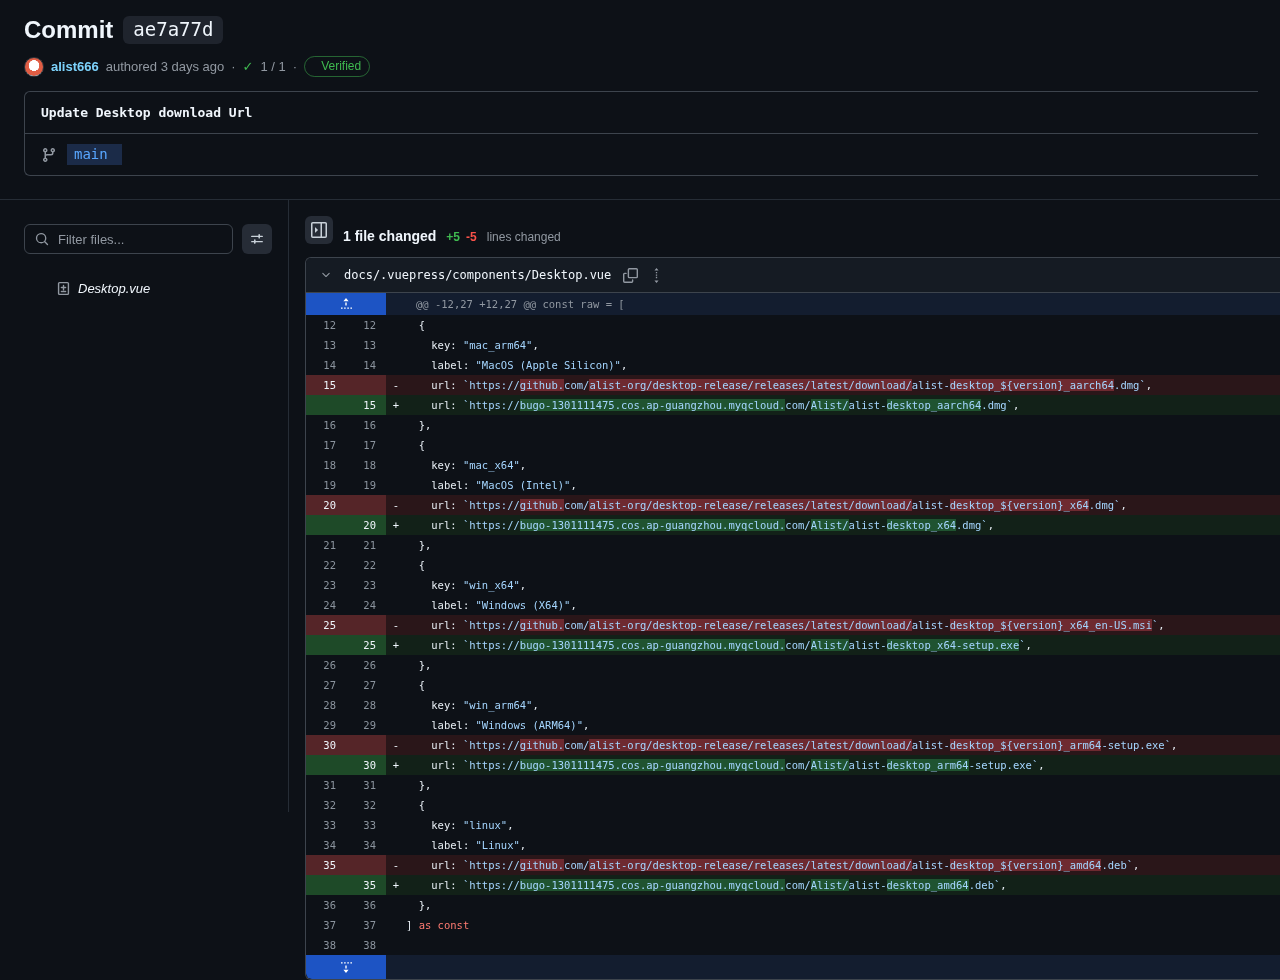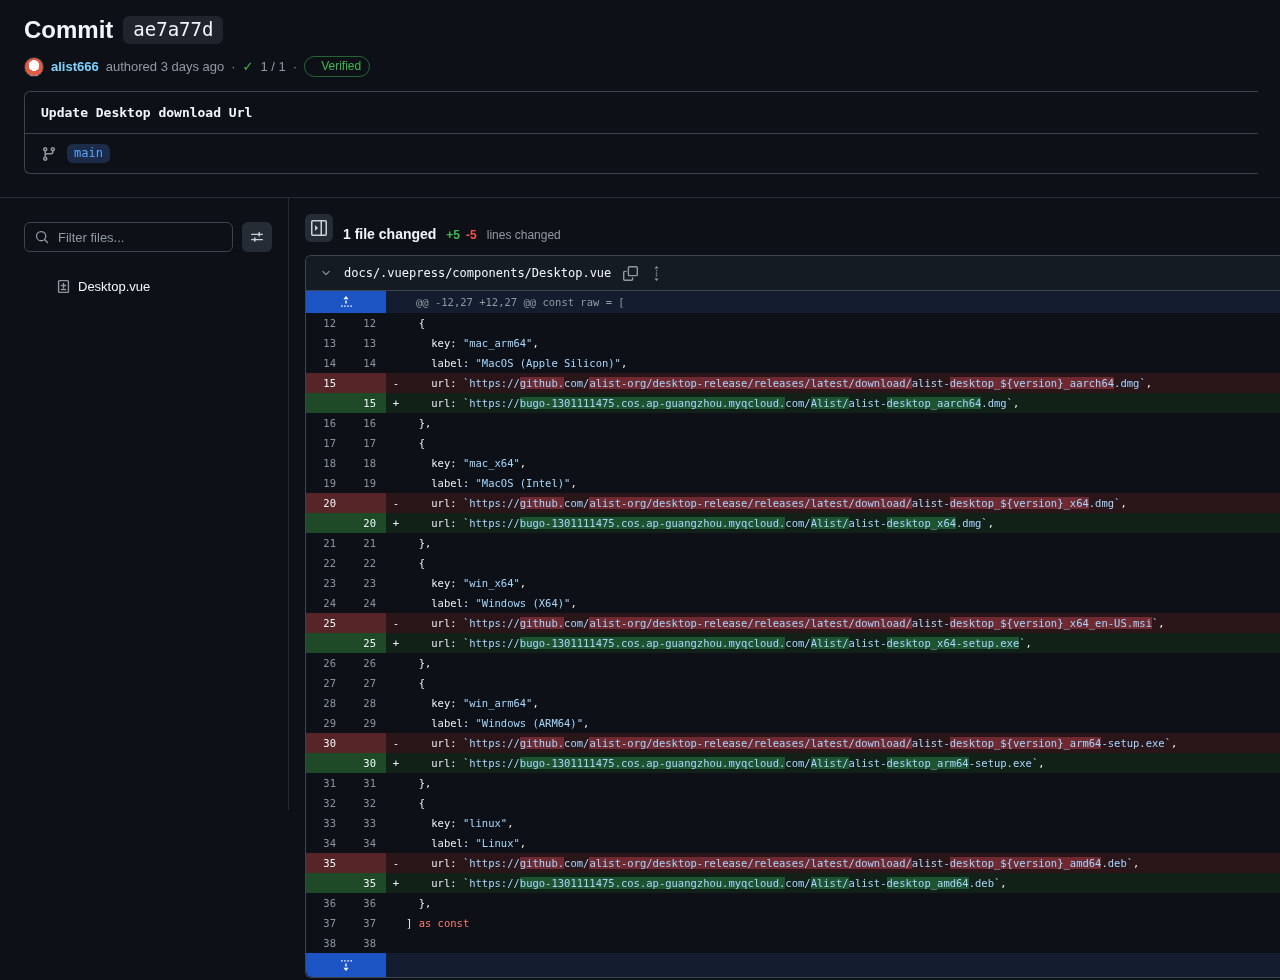--- a/index.html
+++ b/index.html
@@ -35,22 +35,22 @@
     border:1px solid #3d444d; border-radius:6px 0 0 6px; border-right:none;
   }
   .commit-message {
     padding:13px 16px; font-family:"DejaVu Sans Mono", monospace;
     font-size:13px; font-weight:700; color:#f0f6fc;
   }
   .commit-branch-row {
     border-top:1px solid #3d444d; padding:10px 16px; display:flex; align-items:center; gap:10px;
   }
   .branch-pill {
-    font-family:"DejaVu Sans Mono", monospace; font-size:12px; color:var(--accent-blue);
-    background:#1b2b48; border-radius:6px; padding:2px 7px 3px 7px;
+    font-family:"DejaVu Sans Mono", monospace; font-size:14px; color:var(--accent-blue);
+    background:#1b2b48; border-radius:0; padding:2px 14px 3px 7px;
   }
   .icon { display:inline-flex; color:#9198a1; flex:none; }
 
   
   .content { display:flex; border-top:1px solid #262d36; margin-top:23px; height:613px; }
   .sidebar { width:289px; flex:none; border-right:1px solid #262d36; padding:24px 16px 0 24px; }
   .filter-row { display:flex; gap:9px; }
   .filter-input-wrap {
     flex:1; display:flex; align-items:center; gap:7px; height:30px;
     border:1px solid #3d444d; border-radius:6px; padding:0 10px; background:#0d1117;
@@ -59,21 +59,21 @@
     border:none; outline:none; background:transparent; color:#e6edf3;
     font-size:13px; width:100%; font-family:"Liberation Sans", sans-serif;
   }
   .filter-input::placeholder { color:#9198a1; }
   .iconbtn {
     width:30px; height:30px; flex:none; border:none; border-radius:6px;
     background:#262c36; color:#c9d1d9; display:flex; align-items:center; justify-content:center; cursor:pointer;
   }
   .tree { margin-top:20px; font-size:13px; color:#f0f6fc; }
   .tree-row { display:flex; align-items:center; gap:7px; height:28px; cursor:pointer; border-radius:6px; }
-  .tree-row.file { padding-left:32px; }
+  .tree-row.file { padding-left:32px;font-style:italic; }
 
   
   .main { flex:1; min-width:0; padding:16px 0 0 16px; }
   .summary-row { display:flex; align-items:flex-end; gap:10px; }
   .summary-btn { width:28px; height:28px; border-radius:6px; background:#262c36; }
   .files-changed { font-size:14px; font-weight:700; color:#f0f6fc; }
   .adds { color:var(--green); font-weight:700; font-size:12px; }
   .dels { color:var(--red); font-weight:700; font-size:12px; margin-left:-4px; }
   .lines-changed { color:#9198a1; font-size:12px; }
 

